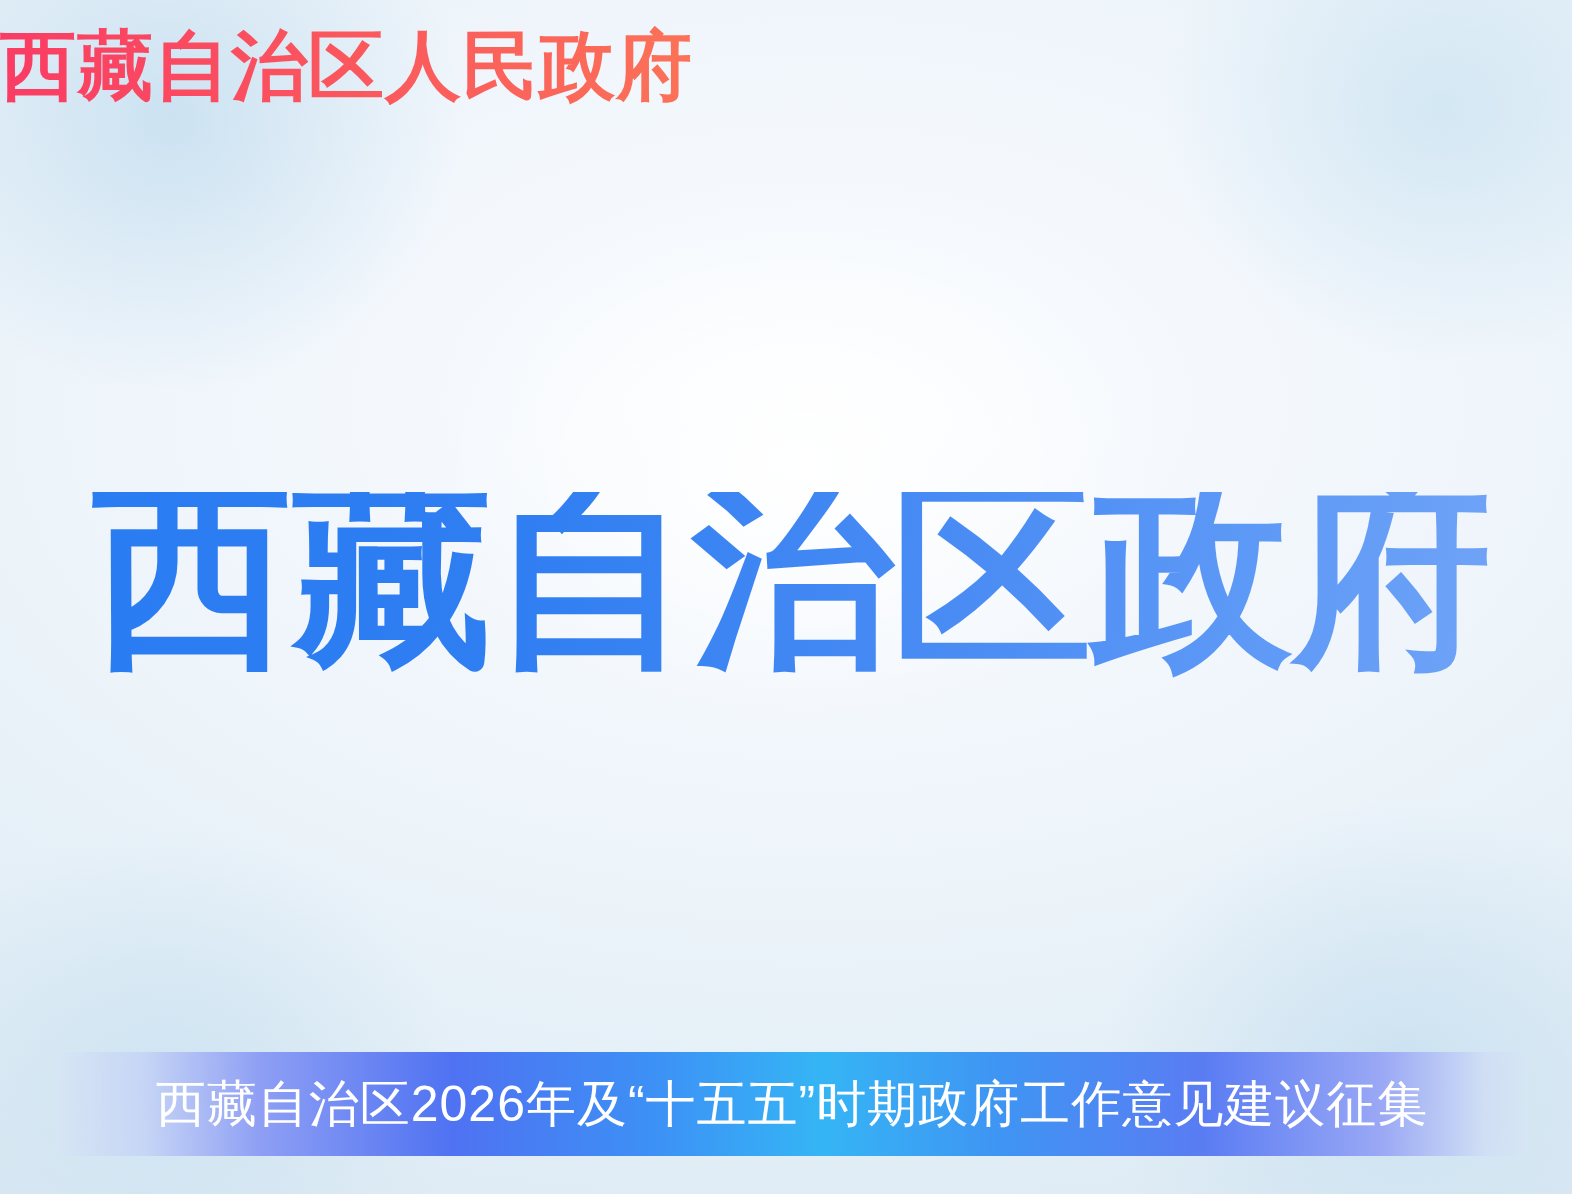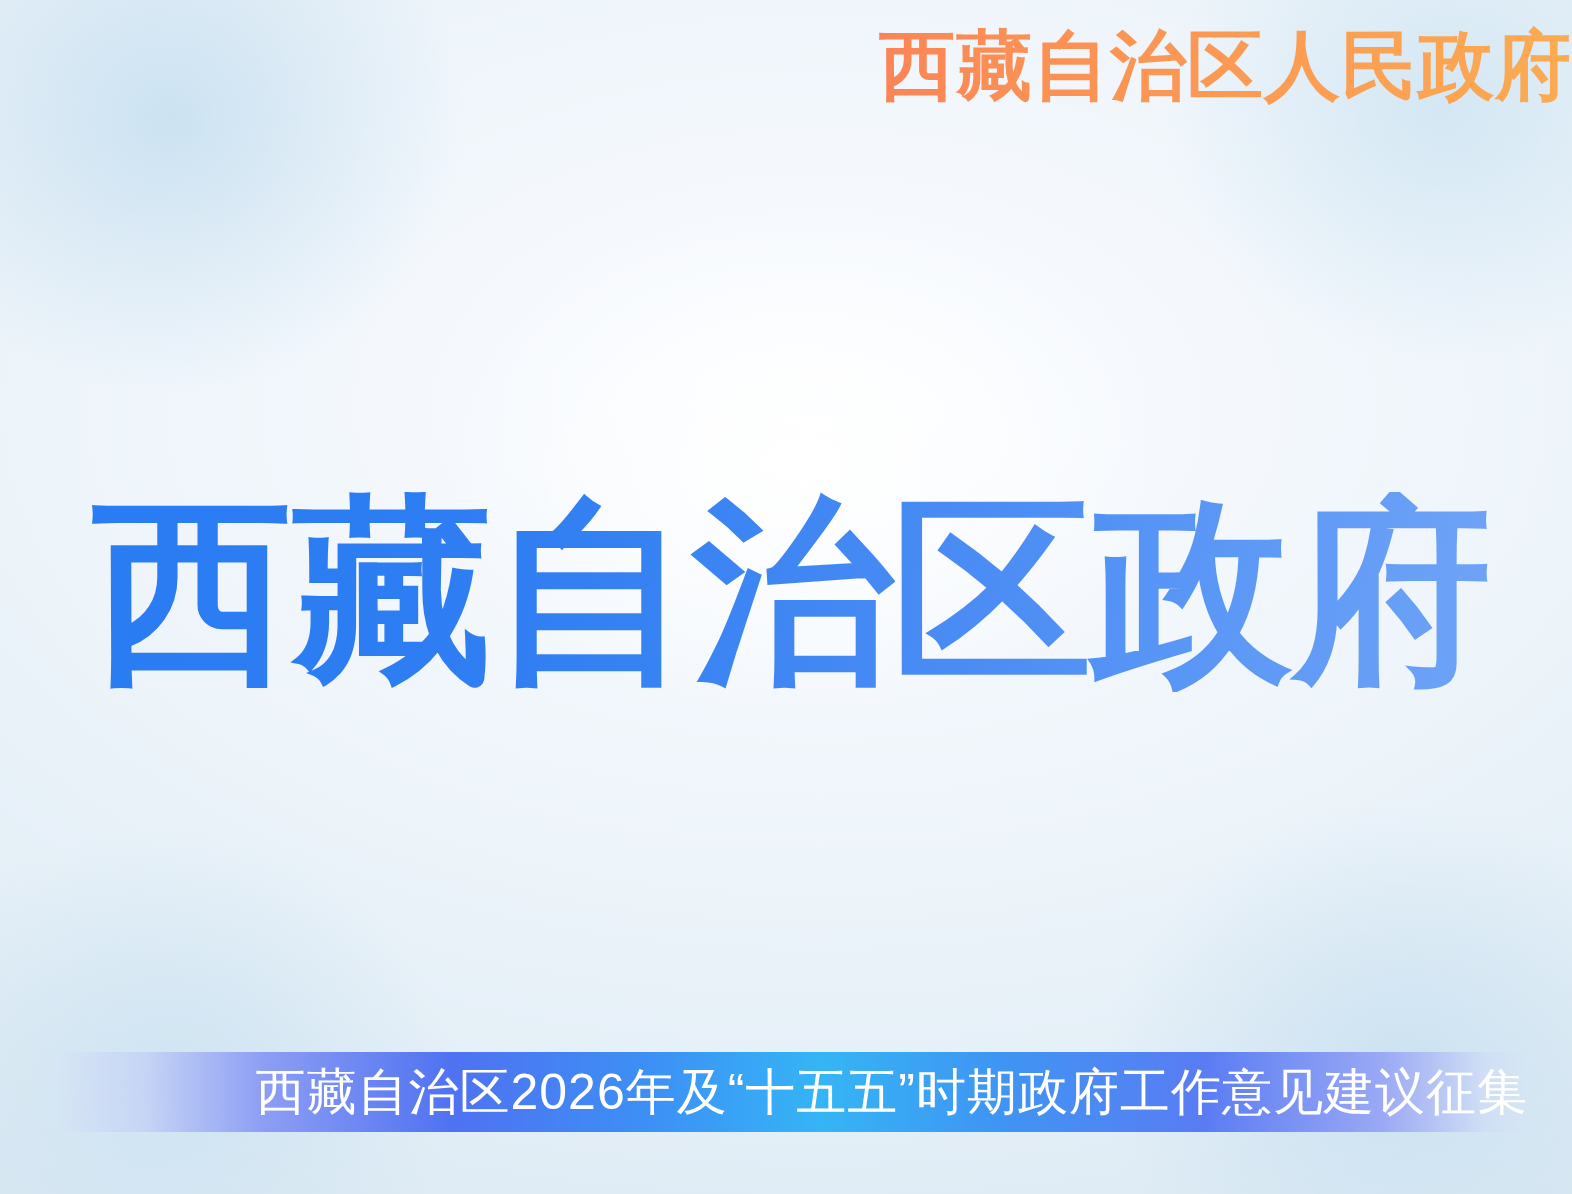--- a/index.html
+++ b/index.html
@@ -68,21 +68,21 @@
     background: radial-gradient(closest-side, rgba(255,255,255,0.95), rgba(255,255,255,0) 70%);
     pointer-events: none;
   }
 
   
   .org-title {
     position: absolute;
     left: 0;
     top: 26px;
     width: 1572px;
-    text-align: right;
+    text-align: left;
     font-size: 76px;
     line-height: 1.04;
     font-weight: 700;
     letter-spacing: 1px;
     white-space: nowrap;
     background-image: linear-gradient(90deg, #fa3c64 0%, #fb6a59 38%, #fb8f55 64%, #fbab52 100%);
     -webkit-background-clip: text;
     background-clip: text;
     color: transparent;
     -webkit-text-fill-color: transparent;
@@ -118,42 +118,43 @@
   }
 
   .hl-line-2 {
     position: absolute;
     left: 92px;
     top: 212px;
     font-size: 200px;
     letter-spacing: 0px;
     background-image: linear-gradient(96deg,
       #2a7cf2 0%, #2f7ef2 30%, #4a8cf4 62%, #5f9af6 84%, #6fa3f7 100%);
+    font-family: Liberation Mono, monospace;
   }
 
   .hl-line-3 {
     position: absolute;
     right: 100px;
     top: 424px;
     font-size: 200px;
     letter-spacing: 2px;
     background-image: linear-gradient(180deg,
       #3b80f6 0%, #3d82f7 34%, #5a96fa 66%, #8dbafc 92%, #a6c9fd 100%);
   }
 
   
   .banner {
     position: absolute;
     left: 56px;
     top: 1052px;
     width: 1472px;
-    height: 80px;
+    height: 104px;
     display: flex;
     align-items: center;
-    justify-content: flex-end;
+    justify-content: center;
     background-image: linear-gradient(90deg,
       rgba(223,228,250,0.18) 0%,
       rgba(190,200,248,0.55) 6%,
       #8d9ef4 14%,
       #4f72f2 27%,
       #3d8ff5 40%,
       #35b5f5 52%,
       #3f95f3 64%,
       #5a7cf3 78%,
       #9aa8f5 90%,

